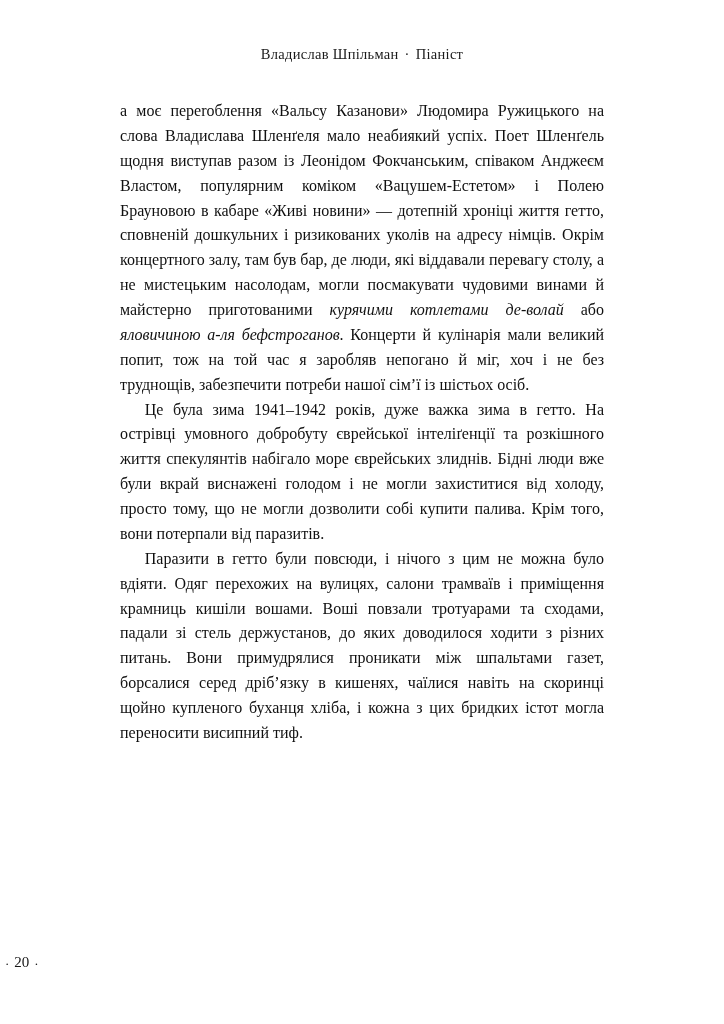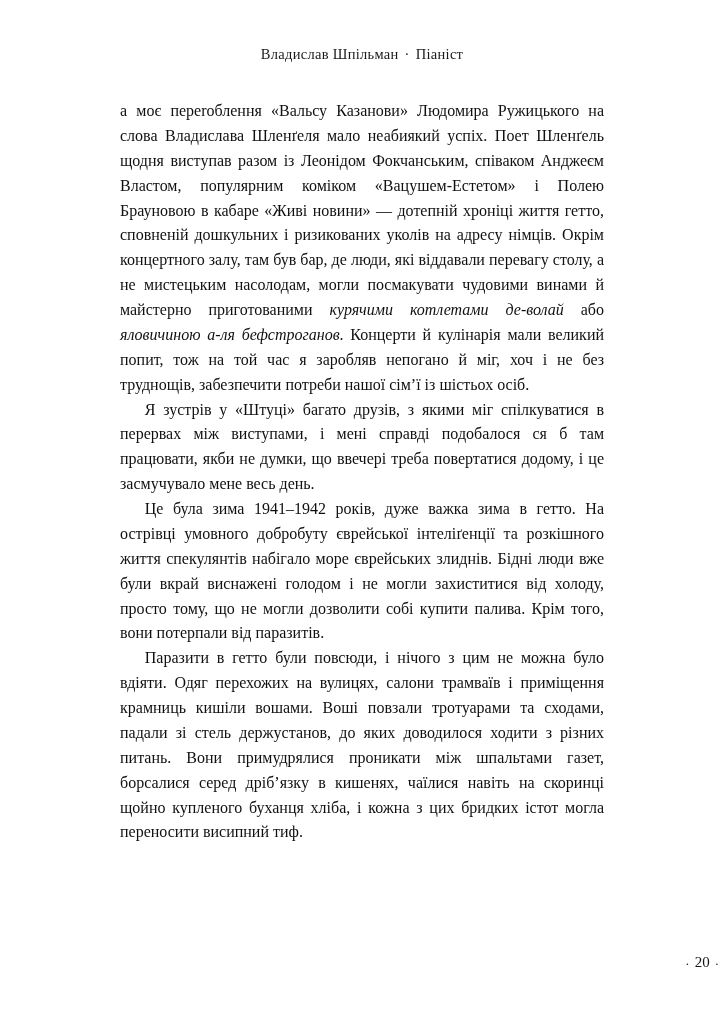--- a/index.html
+++ b/index.html
@@ -50,21 +50,21 @@
     text-indent: 1.55em;
   }
   .body-text p em {
     font-style: italic;
   }
   .folio {
     position: absolute;
     left: 0;
     right: 0;
     bottom: 52px;
-    text-align: right;
+    text-align: left;
     font-size: 15px;
     color: #161616;
   }
   .folio .dot {
     display: inline-block;
     padding: 0 5px;
     font-size: 13px;
     vertical-align: middle;
   }
 </style>
@@ -72,21 +72,20 @@
 <body>
 
 <div class="page">
 
   <div class="running-head">
     <span>Владислав Шпільман</span><span class="sep">·</span><span>Піаніст</span>
   </div>
 
   <div class="body-text" id="body-text">
       <p>а моє переroблення «Вальсу Казанови» Людомира Ружицького на слова Владислава Шленґеля мало неабиякий успіх. Поет Шленґель щодня виступав разом із Леонідом Фокчанським, співаком Анджеєм Властом, популярним коміком «Вацушем-Естетом» і Полею Брауновою в кабаре «Живі новини» — дотепній хроніці життя гетто, сповненій дошкульних і ризикованих уколів на адресу німців. Окрім концертного залу, там був бар, де люди, які віддавали перевагу столу, а не мистецьким насолодам, могли посмакувати чудовими винами й майстерно приготованими <em>курячими котлетами де-волай</em> або <em>яловичиною а-ля бефстроганов</em>. Концерти й кулінарія мали великий попит, тож на той час я заробляв непогано й міг, хоч і не без труднощів, забезпечити потреби нашої сім’ї із шістьох осіб.</p>
-      <p class="indent">Я зустрів у «Штуці» багато друзів, з якими міг спілкуватися в перервах між виступами, і мені справді подобалося ся б там працювати, якби не думки, що ввечері треба повертатися додому, і це засмучувало мене весь день.</p>
       <p class="indent">Це була зима 1941–1942 років, дуже важка зима в гетто. На острівці умовного добробуту єврейської інтеліґенції та розкішного життя спекулянтів набігало море єврейських злиднів. Бідні люди вже були вкрай виснажені голодом і не могли захиститися від холоду, просто тому, що не могли дозволити собі купити палива. Крім того, вони потерпали від паразитів.</p>
       <p class="indent">Паразити в гетто були повсюди, і нічого з цим не можна було вдіяти. Одяг перехожих на вулицях, салони трамваїв і приміщення крамниць кишіли вошами. Воші повзали тротуарами та сходами, падали зі стель держустанов, до яких доводилося ходити з різних питань. Вони примудрялися проникати між шпальтами газет, борсалися серед дрібʼязку в кишенях, чаїлися навіть на скоринці щойно купленого буханця хліба, і кожна з цих бридких істот могла переносити висипний тиф.</p>
     </div>
 
   <div class="folio">
     <span class="dot">·</span><span>20</span><span class="dot">·</span>
   </div>
 
 </div>
 

